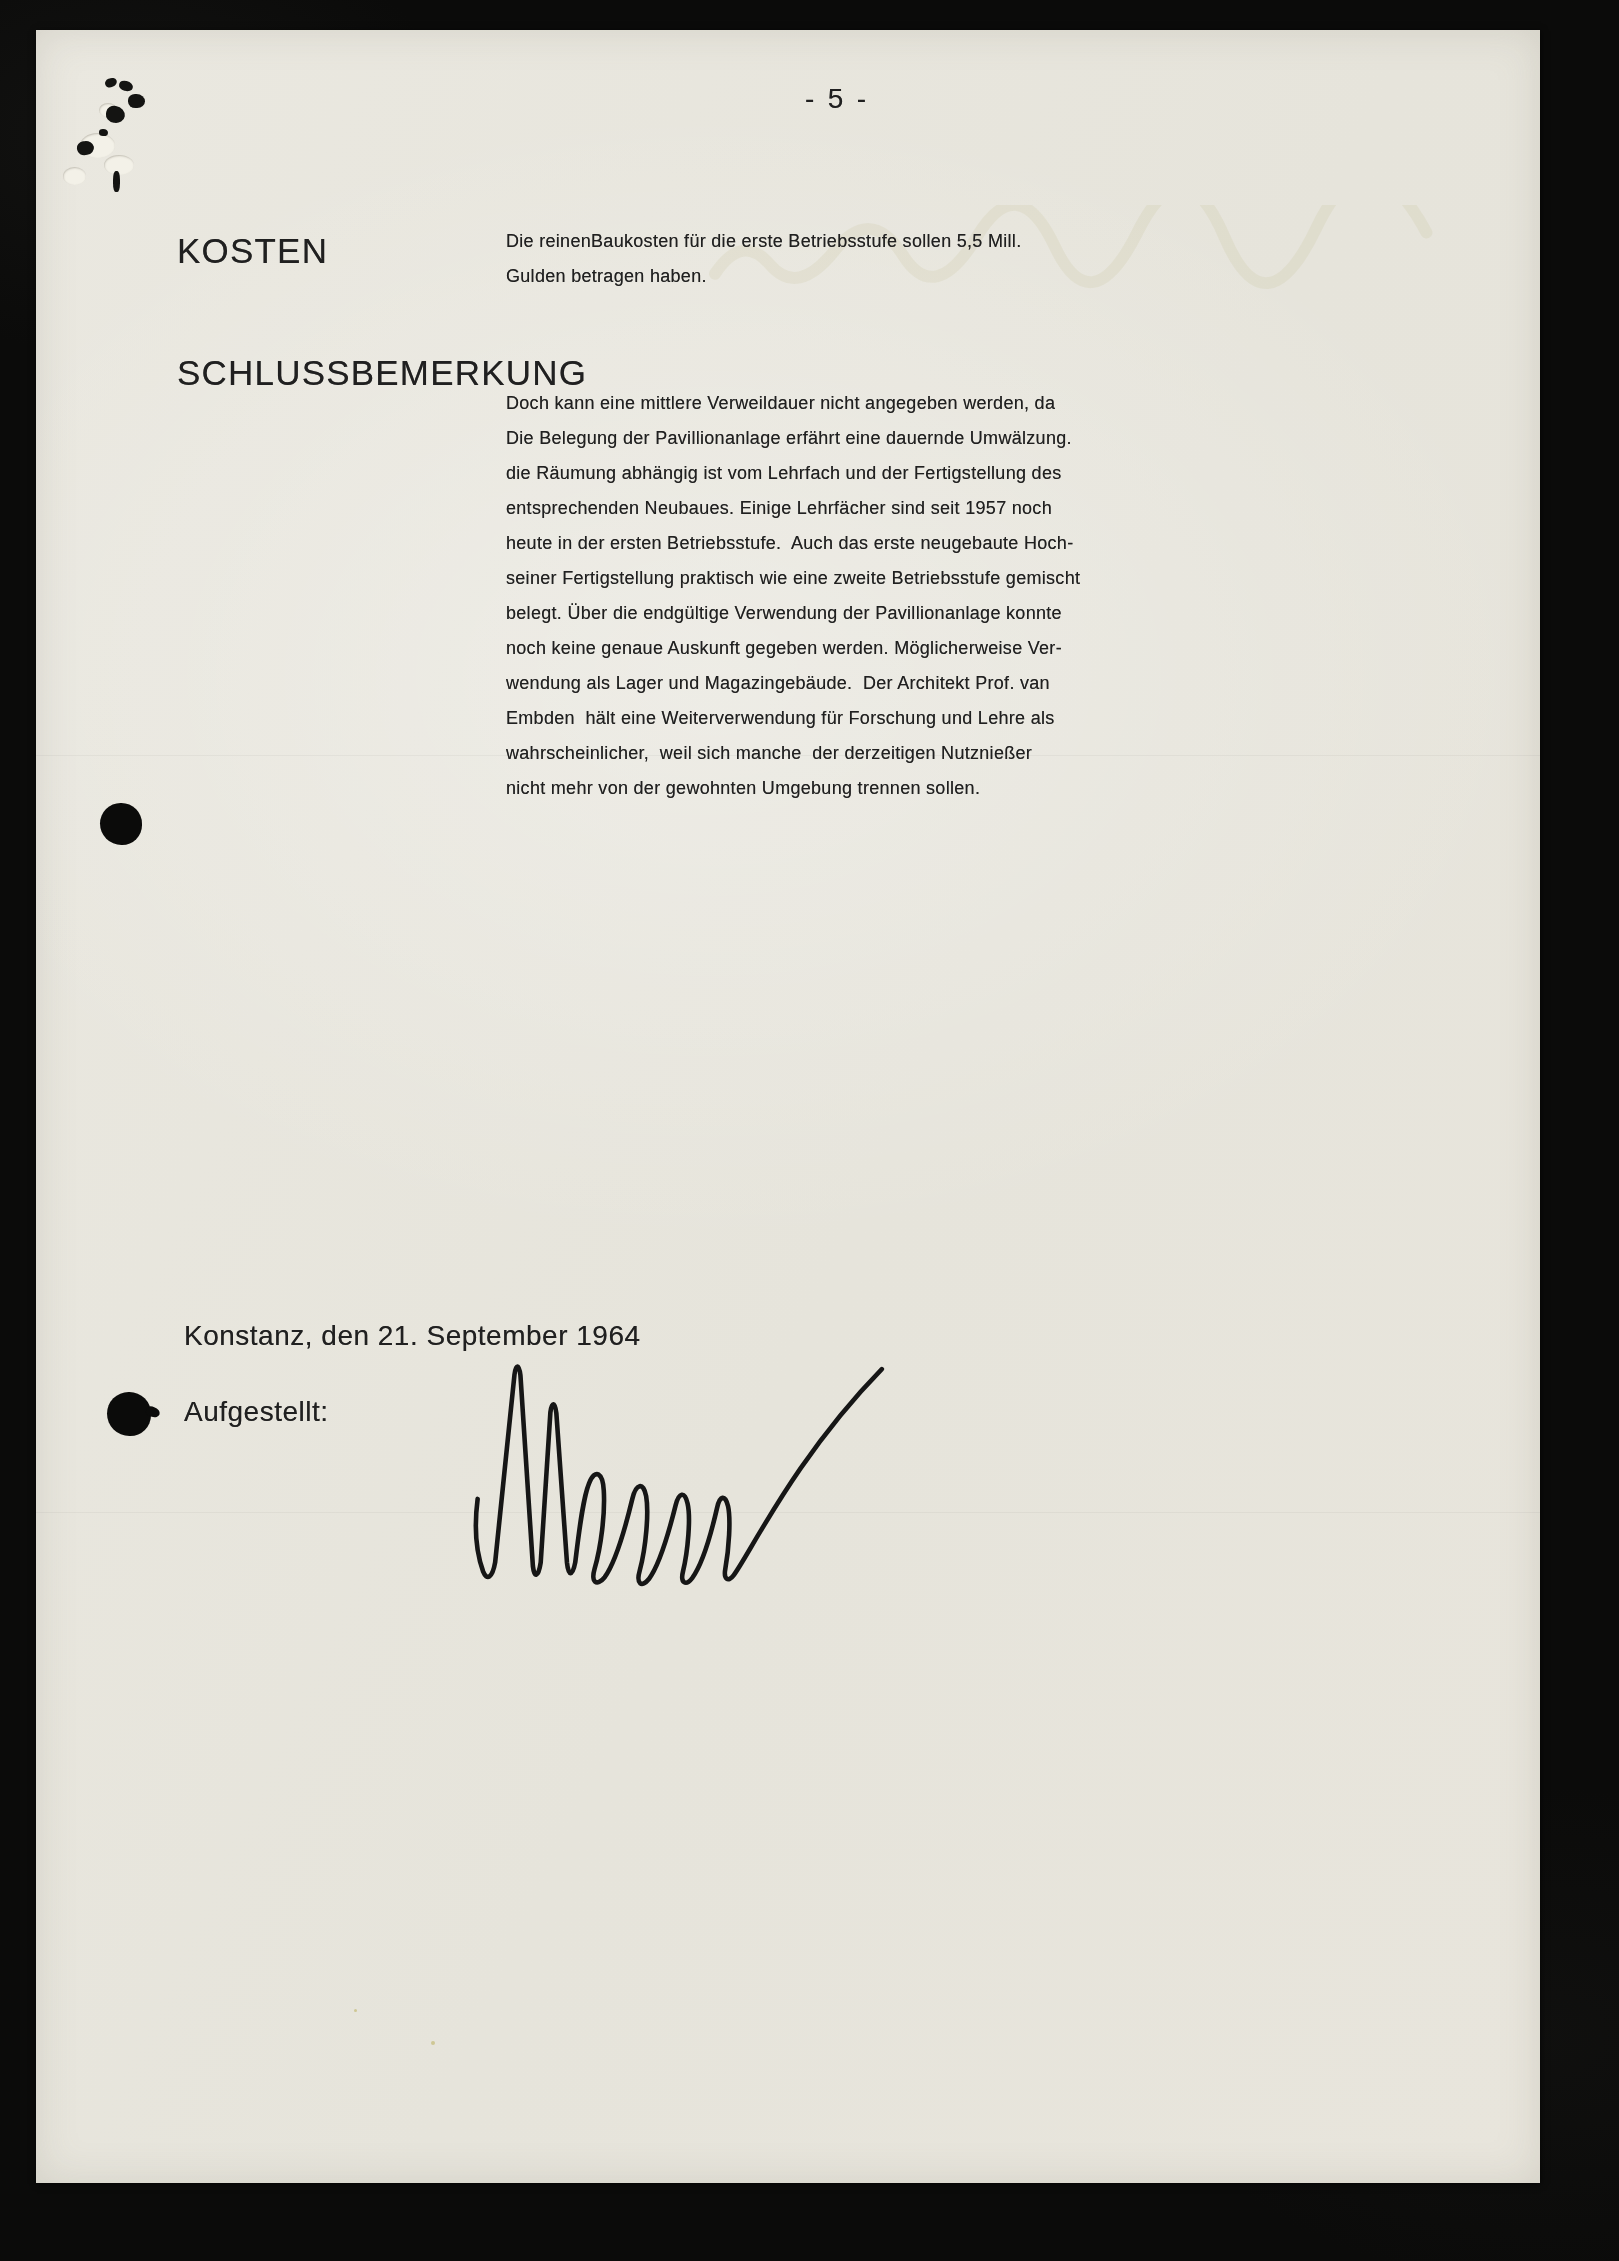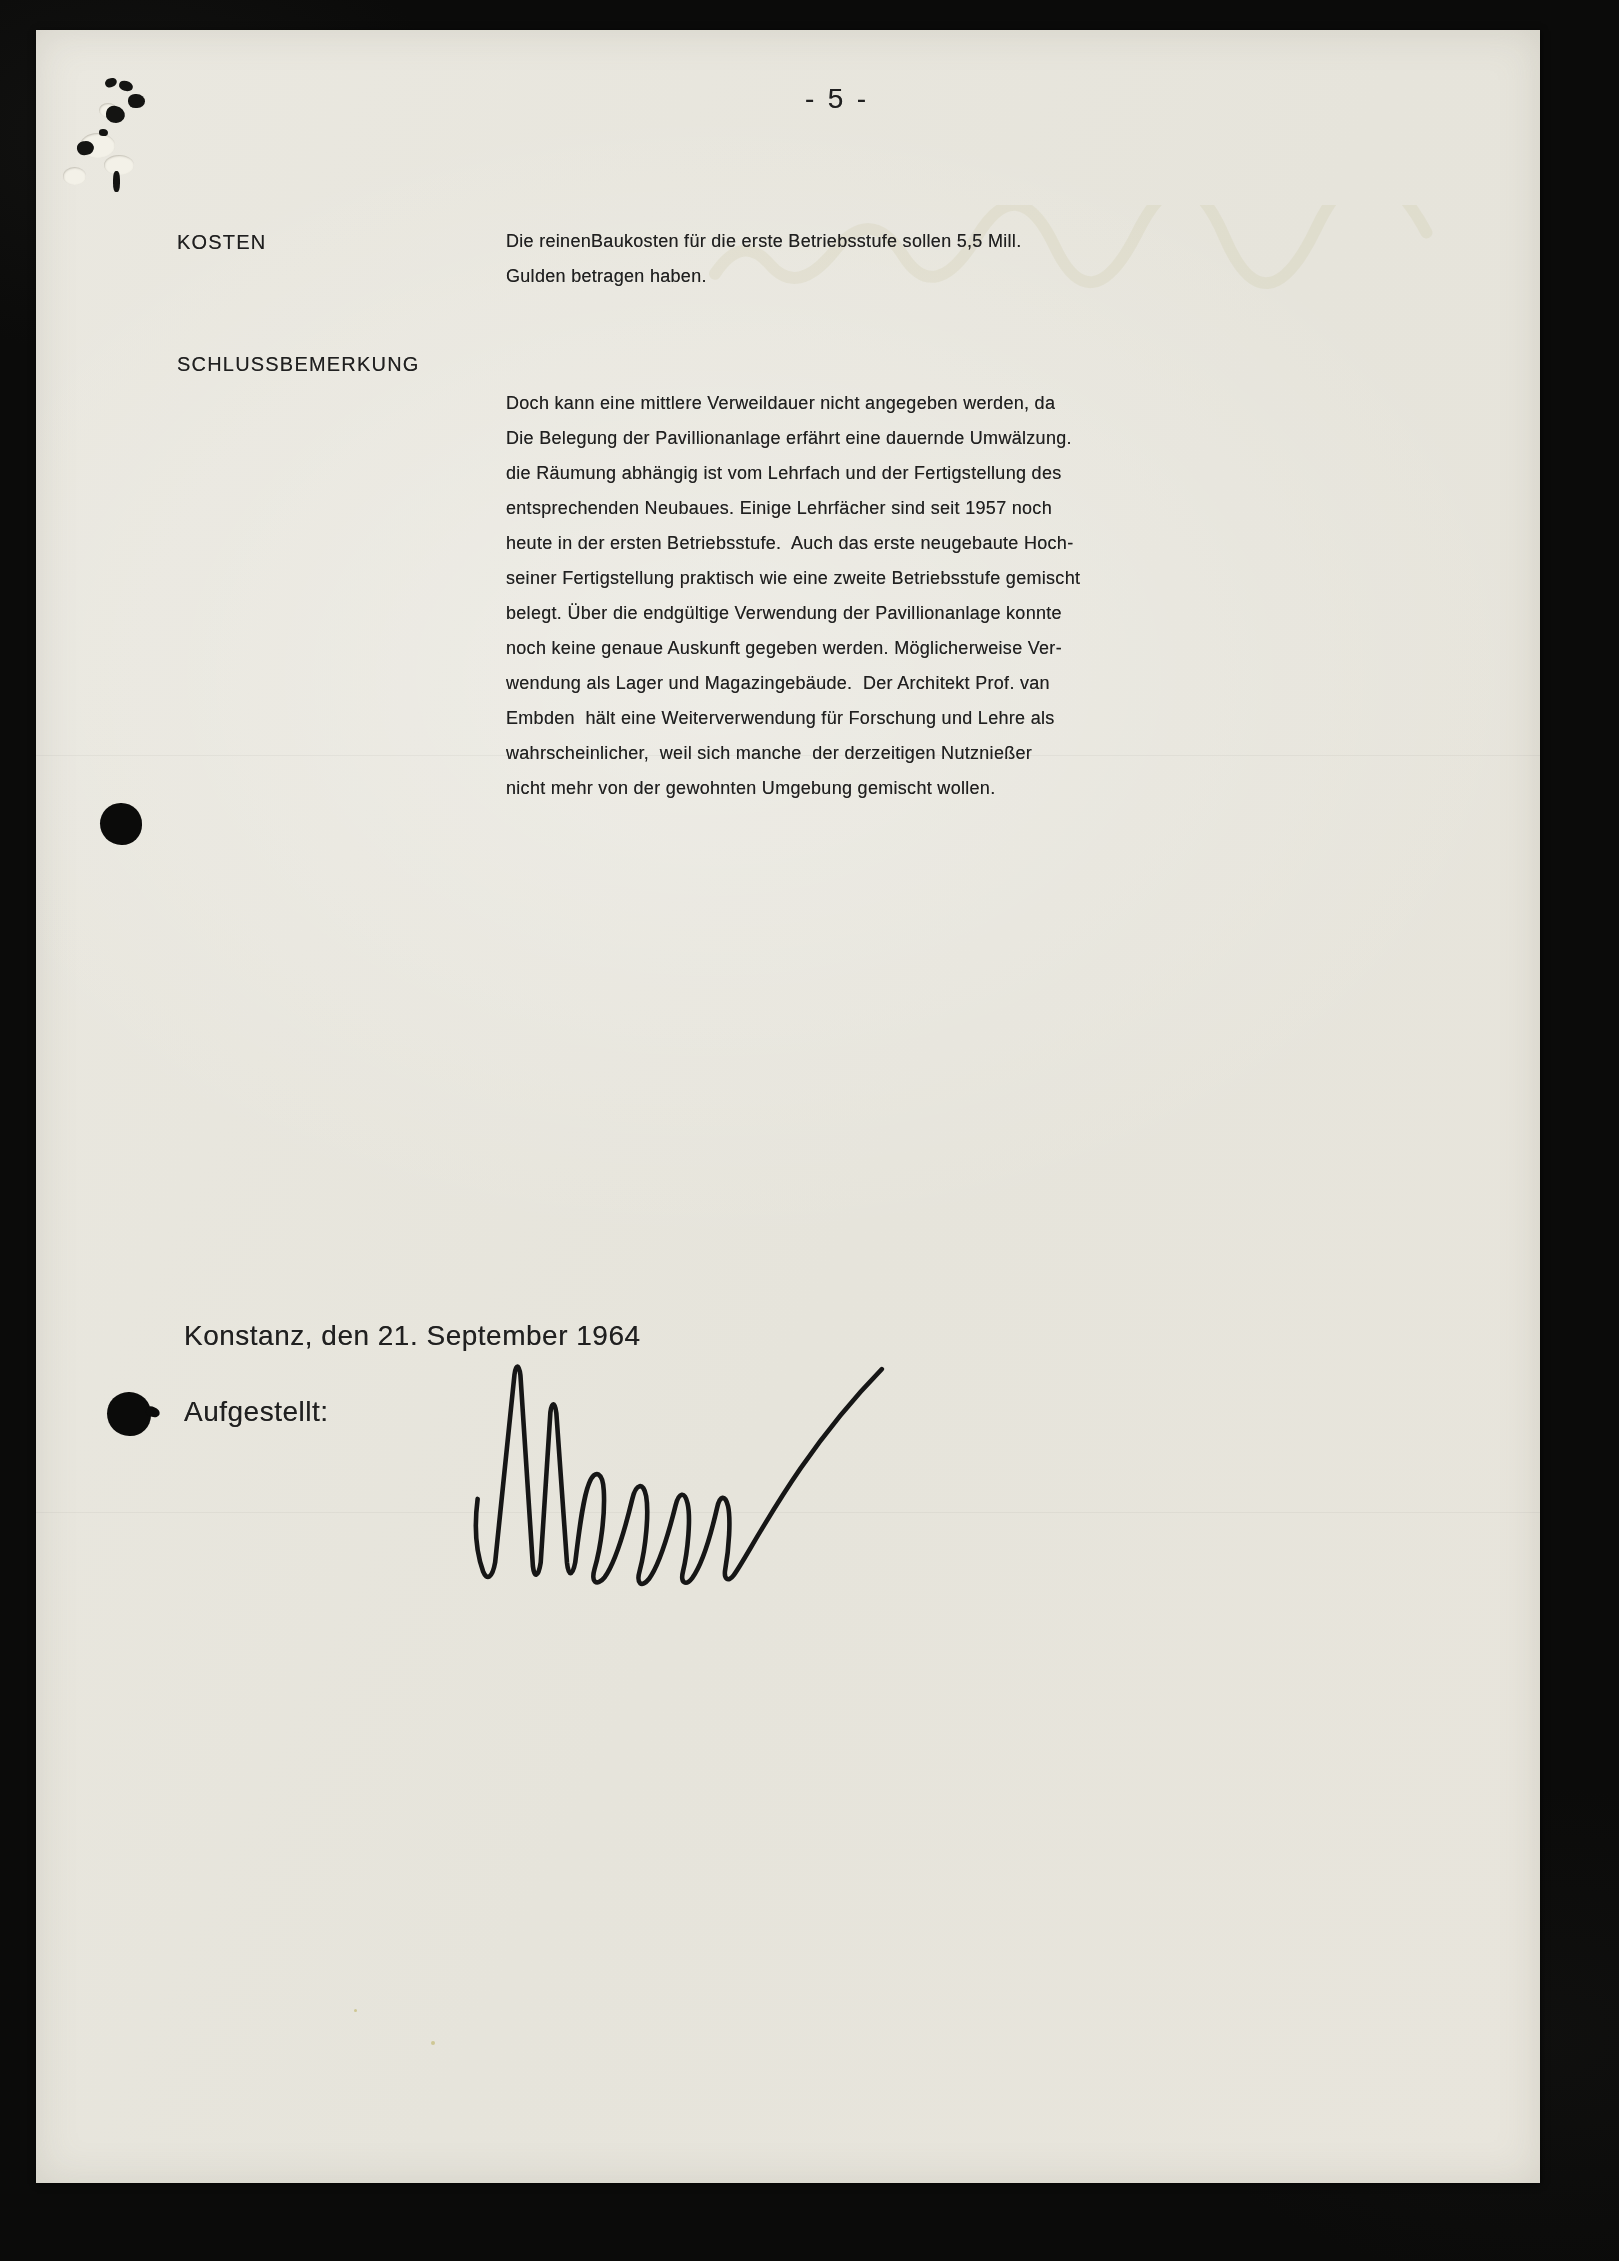--- a/index.html
+++ b/index.html
@@ -25,21 +25,21 @@
     box-shadow: inset 0 0 41px rgba(120,115,100,.18), 0.9px 1.4px 6.5px rgba(0,0,0,.6);
   }
   .crease{position:absolute;left:0;width:100%;height:1.4px;background:rgba(60,58,50,.05);}
   .txt{color:#202020;text-shadow:0 0 0.5px rgba(25,25,25,.55);white-space:pre;}
   .page-num{
     position:absolute;left:769px;top:53px;
     font-size:28px;letter-spacing:2.8px;font-weight:400;
   }
   .side-label{
     position:absolute;left:141px;
-    font-size:20px;letter-spacing:1.2px;font-weight:400;
+    font-size:35px;letter-spacing:1.2px;font-weight:400;
   }
   .body-col{position:absolute;left:470px;width:1005px;}
   .body-col .line{
     font-size:18px;line-height:35px;letter-spacing:0.3px;font-weight:400;
   }
   .date-line,.aufgestellt{
     position:absolute;left:148px;font-size:28px;letter-spacing:0.5px;line-height:35px;margin-top:37px;
   }
   .signature-box{position:absolute;left:432px;top:1317px;width:429px;height:267px;}
   .hole{position:absolute;background:#0b0b0a;border-radius:50% 50% 48% 52%;}
@@ -97,21 +97,21 @@
     <div class="txt line">Die Belegung der Pavillionanlage erfährt eine dauernde Umwälzung.</div>
     <div class="txt line">die Räumung abhängig ist vom Lehrfach und der Fertigstellung des</div>
     <div class="txt line">entsprechenden Neubaues. Einige Lehrfächer sind seit 1957 noch</div>
     <div class="txt line">heute in der ersten Betriebsstufe.  Auch das erste neugebaute Hoch-</div>
     <div class="txt line">seiner Fertigstellung praktisch wie eine zweite Betriebsstufe gemischt</div>
     <div class="txt line">belegt. Über die endgültige Verwendung der Pavillionanlage konnte</div>
     <div class="txt line">noch keine genaue Auskunft gegeben werden. Möglicherweise Ver-</div>
     <div class="txt line">wendung als Lager und Magazingebäude.  Der Architekt Prof. van</div>
     <div class="txt line">Embden  hält eine Weiterverwendung für Forschung und Lehre als</div>
     <div class="txt line">wahrscheinlicher,  weil sich manche  der derzeitigen Nutznießer</div>
-    <div class="txt line">nicht mehr von der gewohnten Umgebung gemischt wollen.</div>
+    <div class="txt line">nicht mehr von der gewohnten Umgebung trennen sollen.</div>
   </div>
 
   <div class="txt date-line" style="top:1251px">Konstanz, den 21. September 1964</div>
   <div class="txt aufgestellt" style="top:1327px">Aufgestellt:</div>
 
   <div class="signature-box">
     <svg width="429" height="267" viewBox="0 0 930 580">
       <path d="M 20 330
                C 12 392 16 444 32 488
                C 40 508 52 502 58 468

